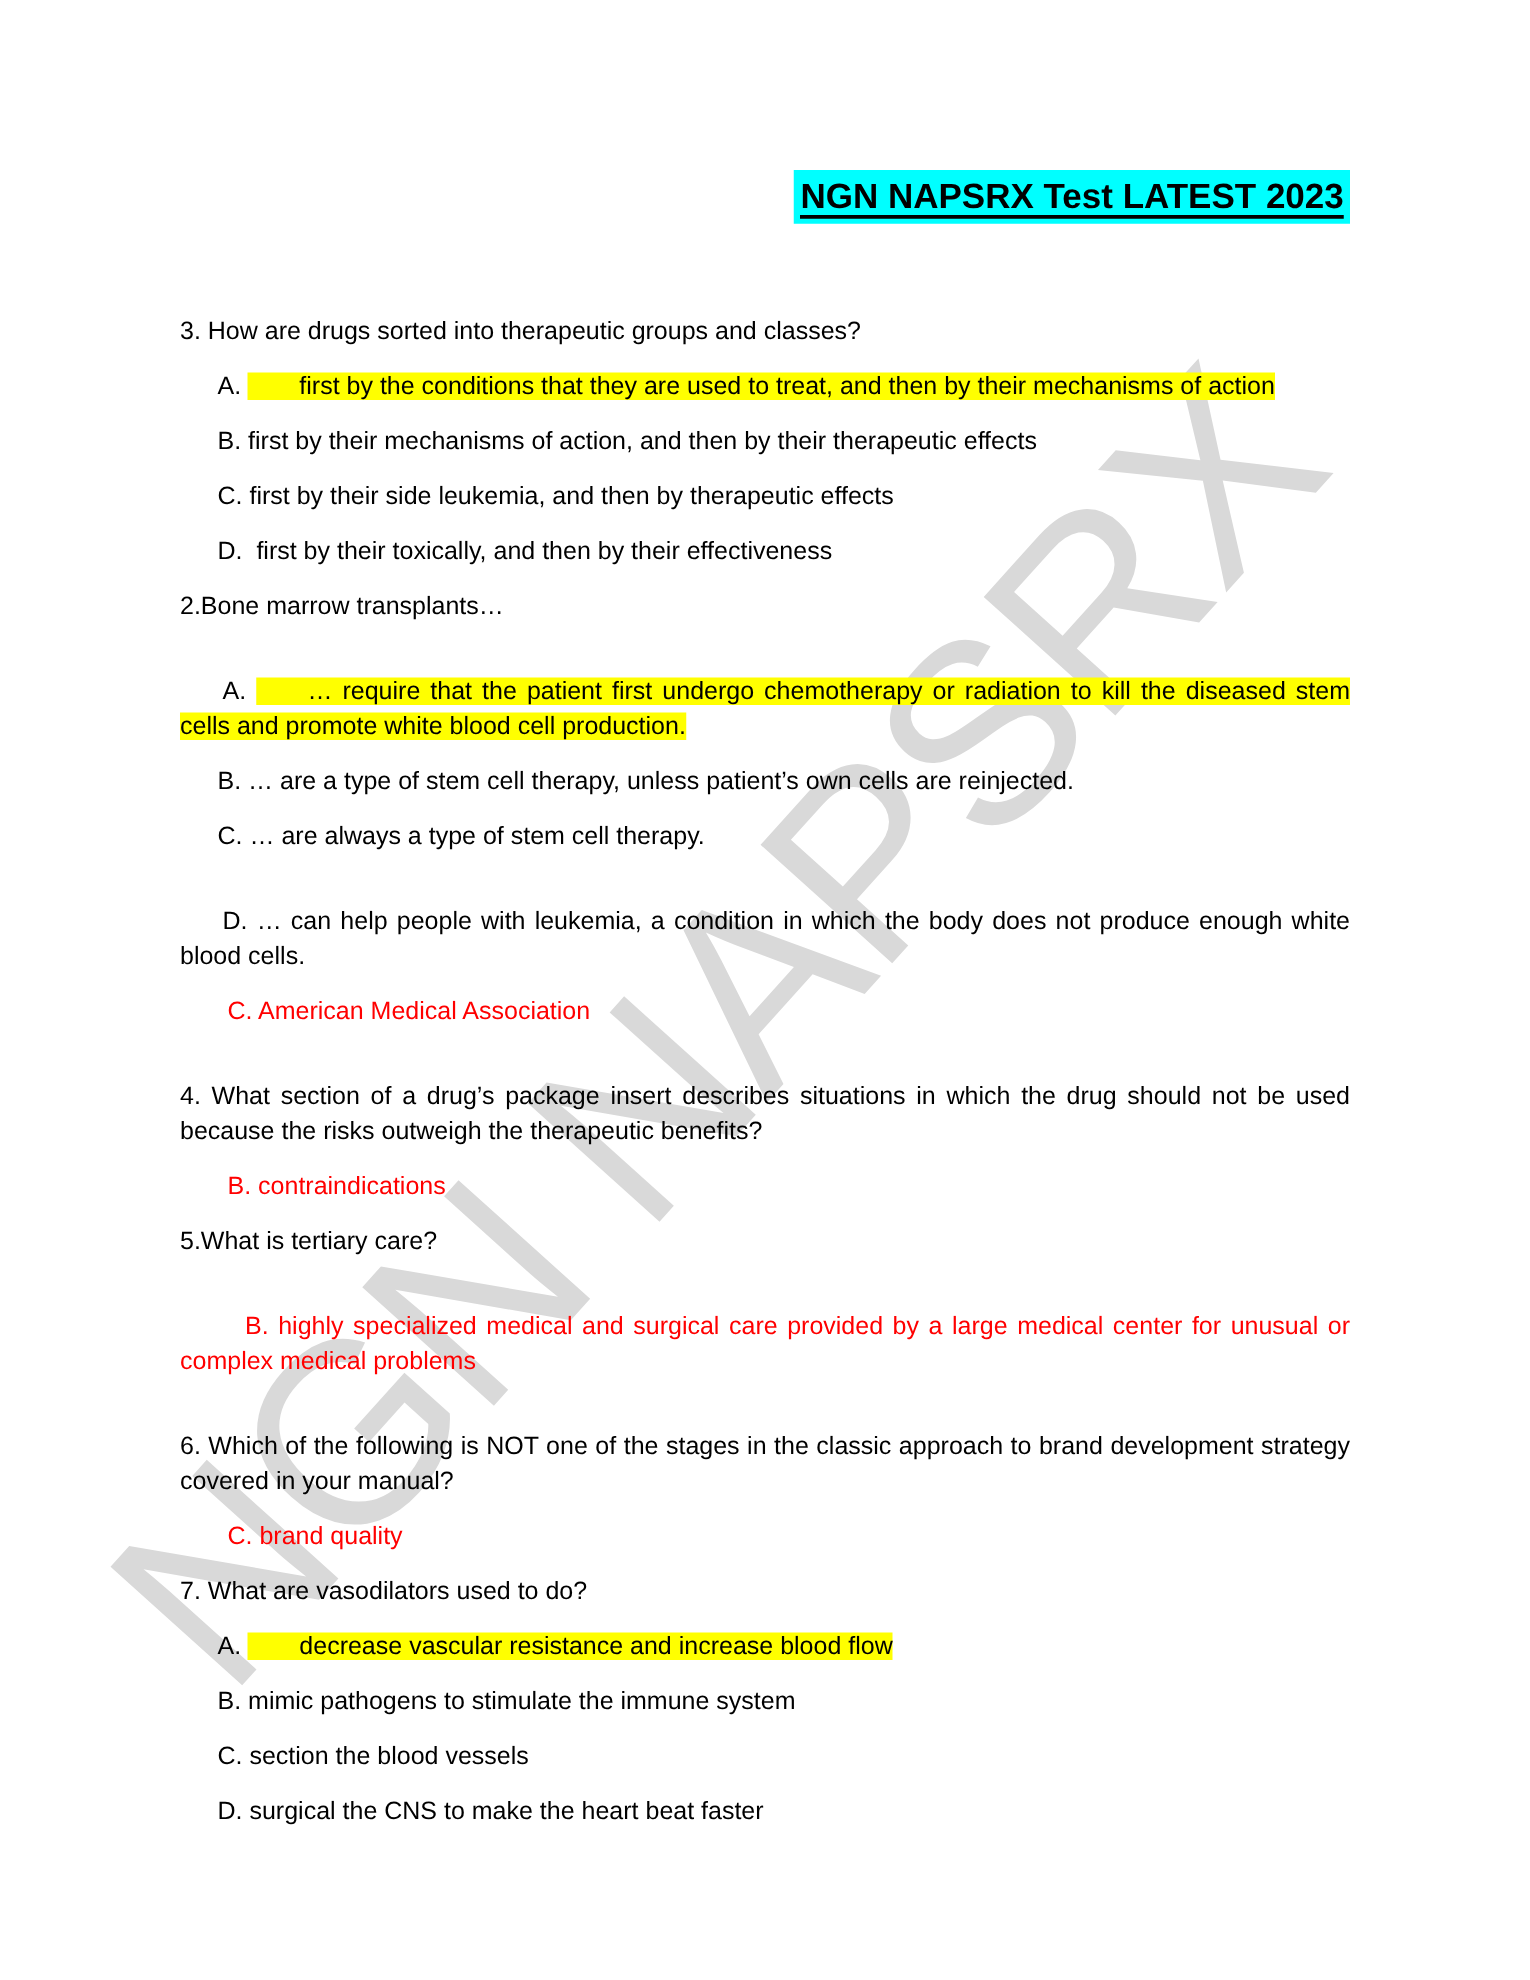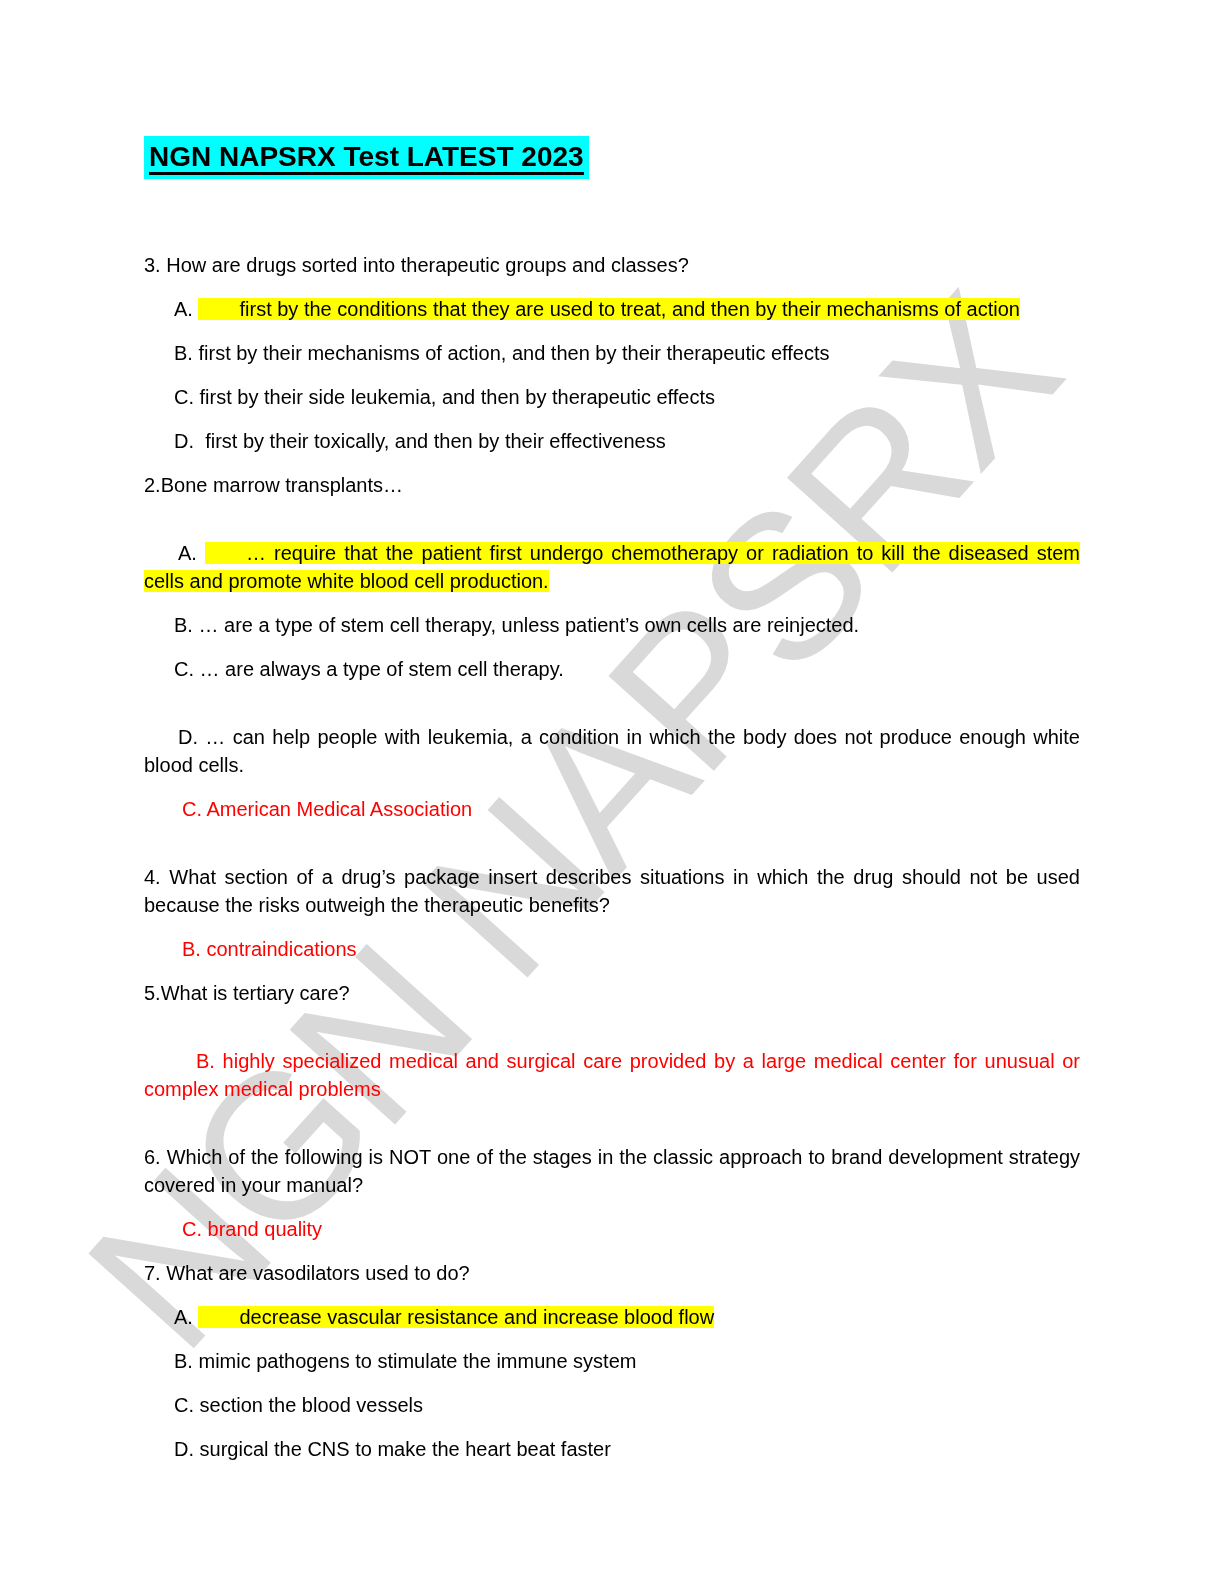--- a/index.html
+++ b/index.html
@@ -32,21 +32,21 @@
     user-select:none;
   }
   .content{
     position:absolute;
     left:144px;
     right:144px;
     top:136px;
     z-index:1;
   }
   .title{
-    text-align:left;
+    text-align:right;
     font-size:28px;
     font-weight:bold;
     line-height:38px;
     margin:0 0 72px 0;
   }
   .title-bg{
     display:inline-block;
     background:var(--cyan);
     padding:2px 5px 3px 5px;
   }

